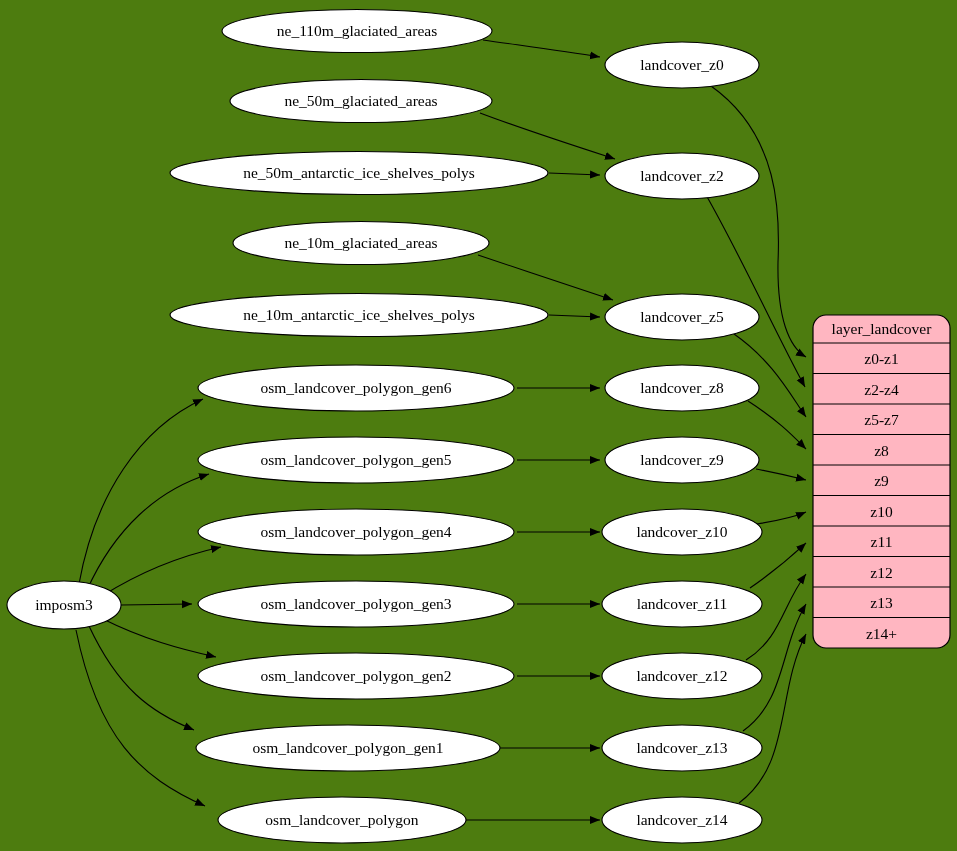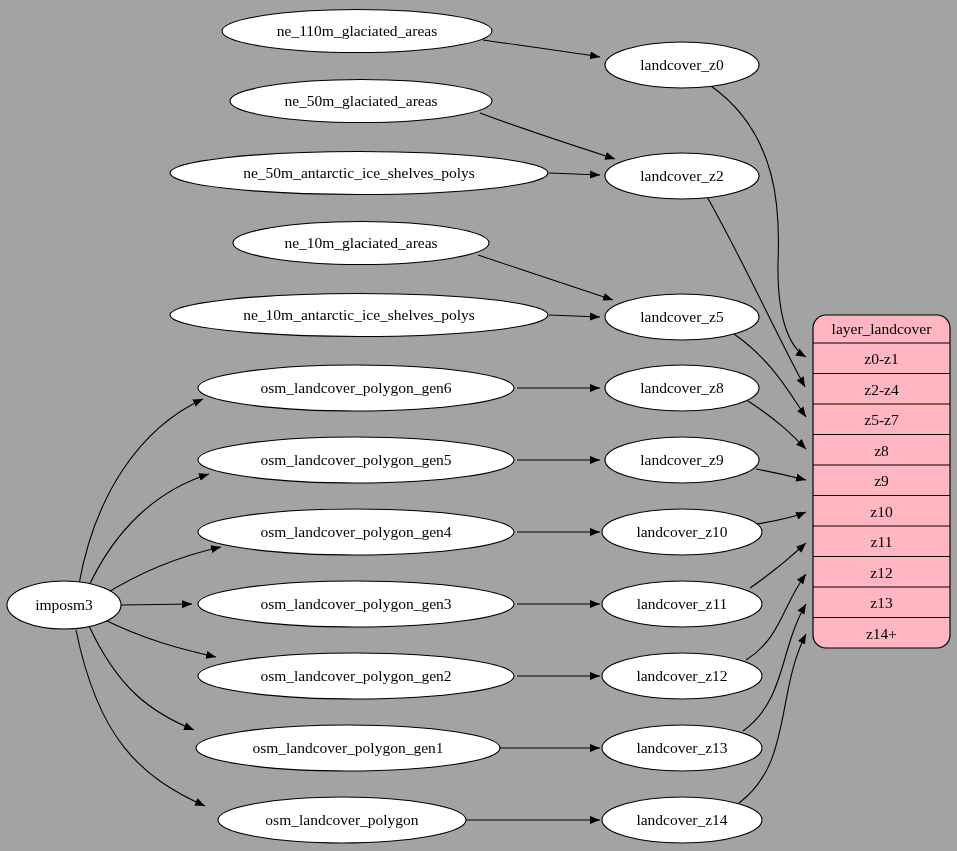--- a/index.html
+++ b/index.html
@@ -4,21 +4,21 @@
 <style>
   html, body {
     margin: 0;
     padding: 0;
     background: #ffffff;
   }
   .canvas-wrap {
     width: 957px;
     height: 851px;
     position: relative;
-    background: #a3a3a3;
+    background: #4d7c0f;
     font-family: "Liberation Serif", "DejaVu Serif", serif;
   }
   svg { display: block; }
   .edge {
     fill: none;
     stroke: #000000;
     stroke-width: 1.1;
   }
   .node-ellipse {
     fill: #ffffff;

